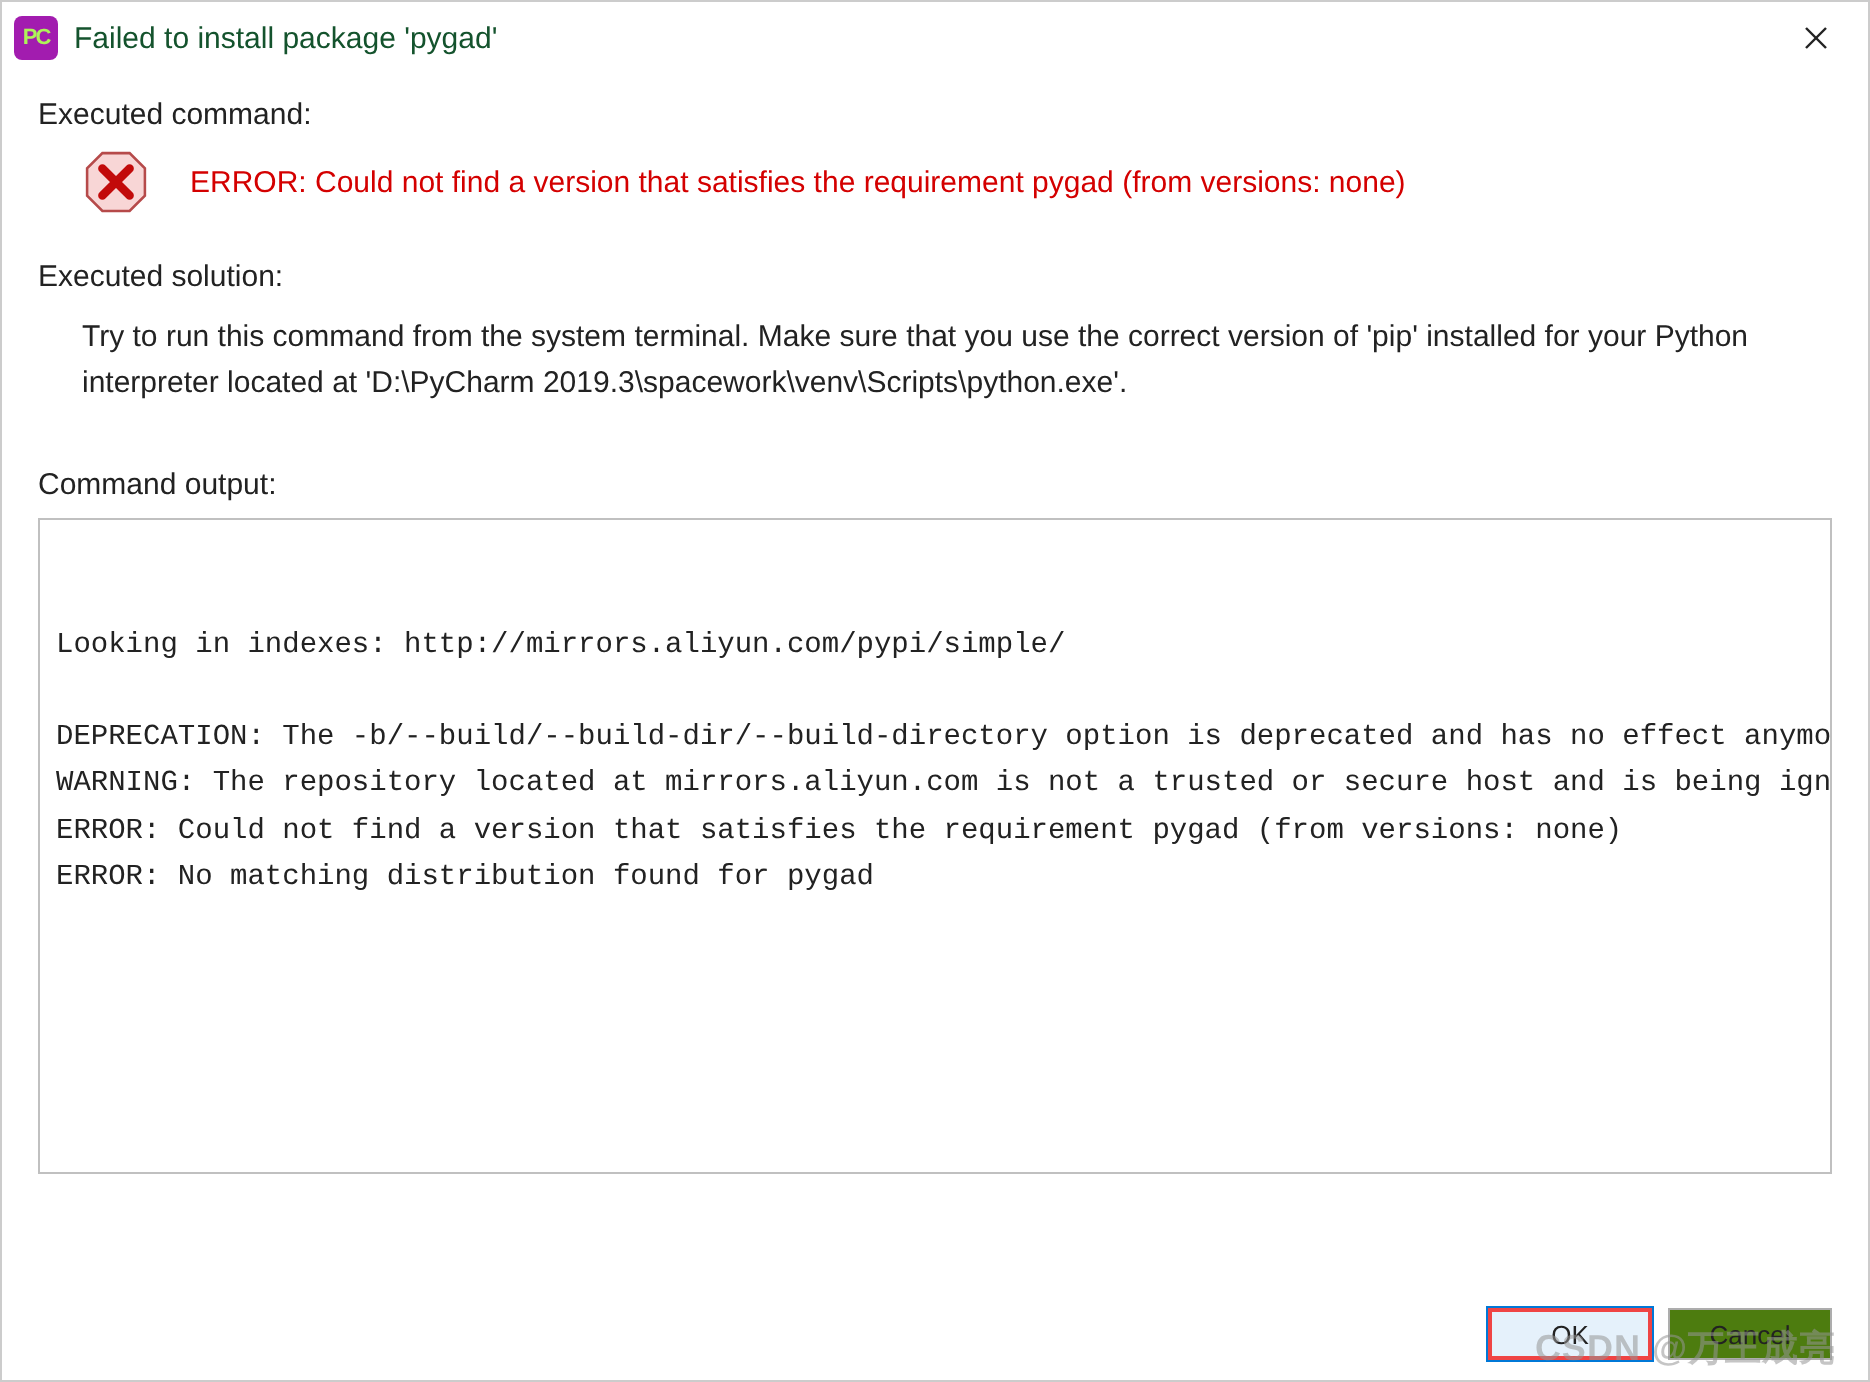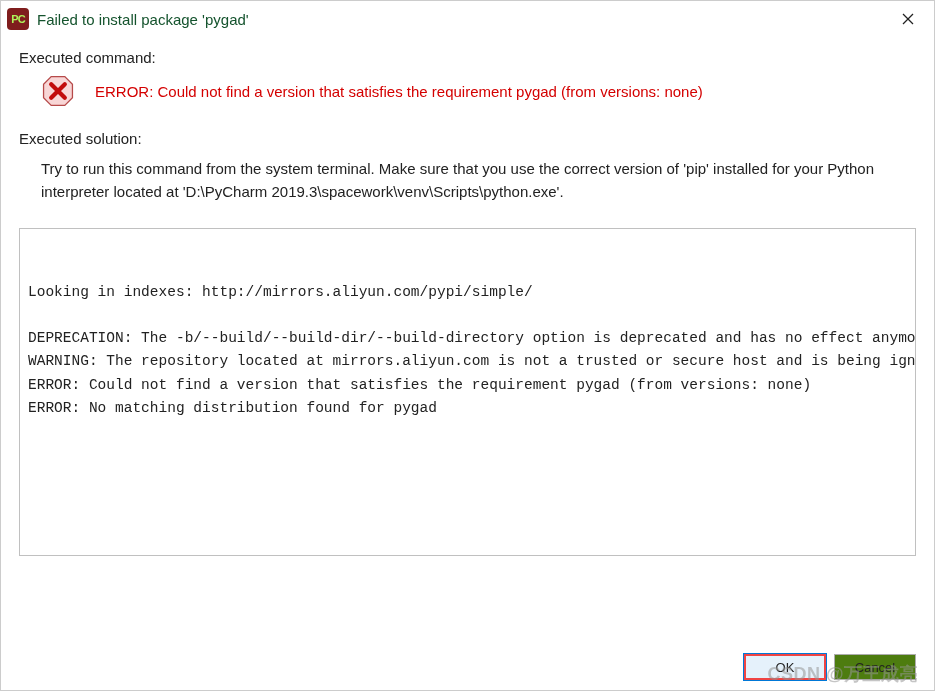--- a/index.html
+++ b/index.html
@@ -22,21 +22,21 @@
     }
     .title-bar {
       display: flex;
       align-items: center;
       height: 36px;
       padding: 0 4px 0 6px;
     }
     .app-badge {
       width: 22px;
       height: 22px;
-      background: #7f1d1d;
+      background: #a21caf;
       border-radius: 4px;
       display: flex;
       align-items: center;
       justify-content: center;
       color: #aef359;
       font-size: 11px;
       font-weight: bold;
       margin-right: 8px;
       letter-spacing: -1px;
     }
@@ -171,20 +171,21 @@
       <svg class="err-badge" viewBox="0 0 40 40">
         <polygon points="12,3 28,3 37,12 37,28 28,37 12,37 3,28 3,12" fill="#f8d6d6" stroke="#b64a4a" stroke-width="1.5"></polygon>
         <path d="M12 12 L28 28 M28 12 L12 28" stroke="#c20a0a" stroke-width="5" stroke-linecap="round"></path>
       </svg>
       <div class="error-text-main">ERROR: Could not find a version that satisfies the requirement pygad (from versions: none)</div>
     </div>
 
     <div class="section-label">Executed solution:</div>
     <div class="proposed-text">Try to run this command from the system terminal. Make sure that you use the correct version of 'pip' installed for your Python interpreter located at 'D:\PyCharm 2019.3\spacework\venv\Scripts\python.exe'.</div>
 
+    <div class="section-label" style="margin-top:14px">Command output:</div>
     <div class="output-box">
       <div class="output-box-inner">Looking in indexes: http://mirrors.aliyun.com/pypi/simple/
 
 DEPRECATION: The -b/--build/--build-dir/--build-directory option is deprecated and has no effect anymore.
 WARNING: The repository located at mirrors.aliyun.com is not a trusted or secure host and is being ignored
 ERROR: Could not find a version that satisfies the requirement pygad (from versions: none)
 ERROR: No matching distribution found for pygad</div>
     </div>
 
   </div>

